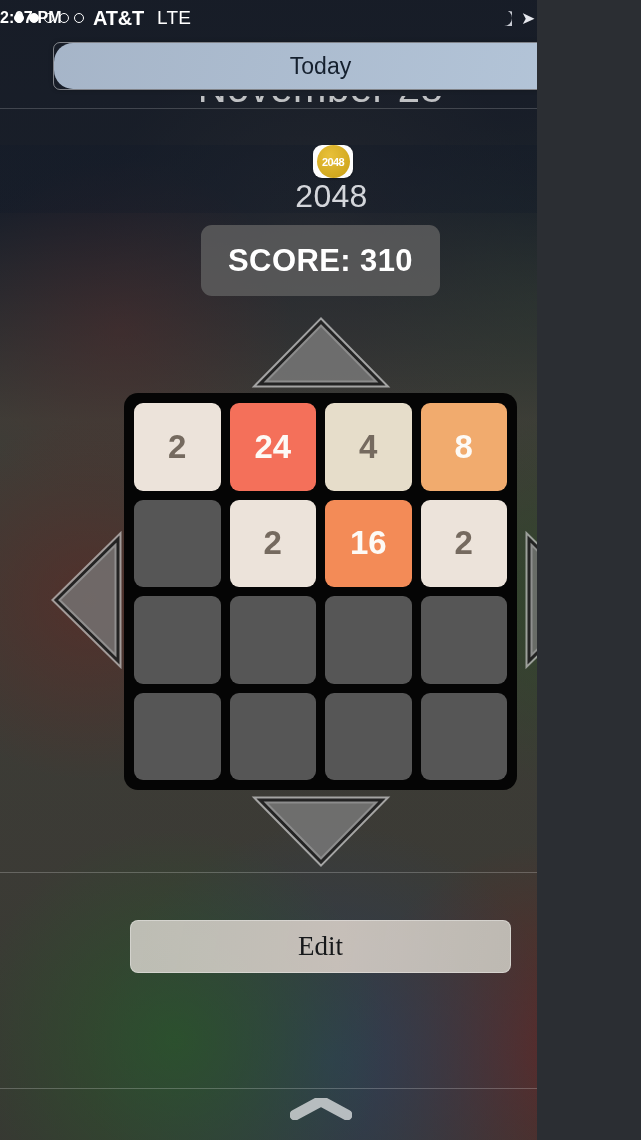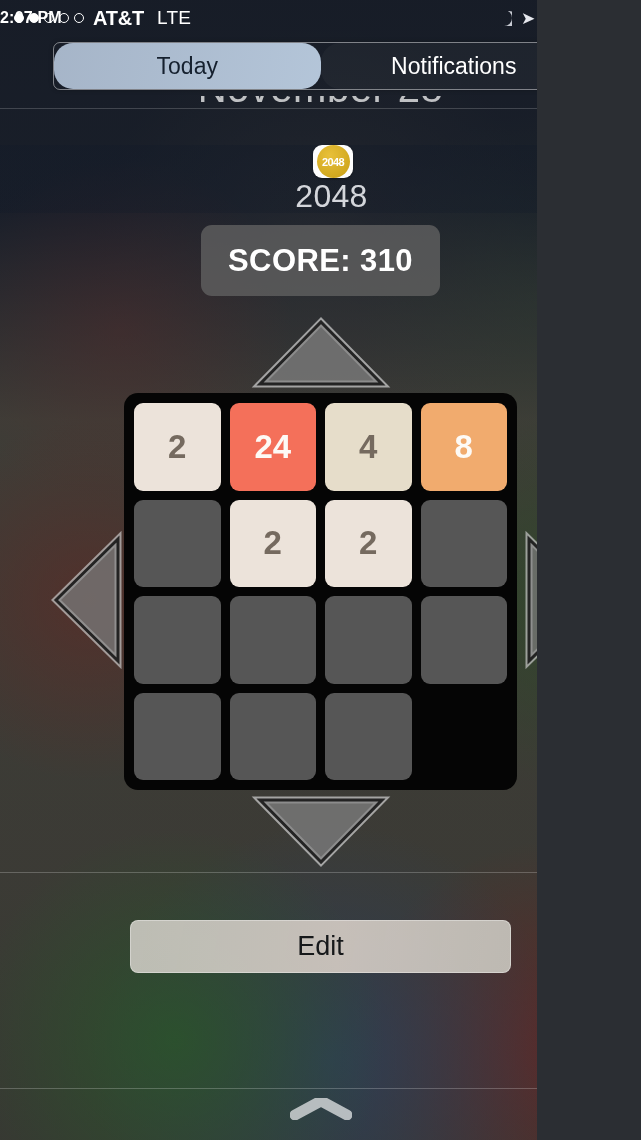--- a/index.html
+++ b/index.html
@@ -196,20 +196,21 @@
   }
   #edit-button {
     position:absolute; top:920px; left:130px;
     width:381px; height:53px;
     background:linear-gradient(100deg, rgba(208,206,198,0.88), rgba(214,205,198,0.90) 55%, rgba(206,204,196,0.88));
     border:1px solid rgba(255,255,255,0.35);
     border-radius:8px;
     display:flex; align-items:center; justify-content:center;
     color:#16181a; font-size:27px;
     z-index:25;
+    font-family:Liberation Serif, serif;
   }
   #sep-bottom {
     position:absolute; top:1088px; left:0; width:641px; height:1px;
     background:rgba(255,255,255,0.22); z-index:25;
   }
   #grabber {
     position:absolute; top:1098px; left:0; width:641px; height:42px;
     display:flex; align-items:flex-start; justify-content:center; z-index:25;
   }
   #grabber svg { display:block; }
@@ -239,21 +240,20 @@
       <span class="icon-moon"></span>
       <span class="icon-loc">➤</span>
       <span class="icon-bt">ᛏ</span>
       <span class="battery"><span class="fill" id="battery-fill" style="width: 100%;"></span></span>
       <span class="bolt">⚡</span>
     </div>
   </div>
 
   <div id="segmented">
     <div class="seg active">Today</div>
-    <div class="seg inactive">Notifications</div>
   </div>
 
   <div id="date-strip">
     <div id="date-text">November 28</div>
     <div id="date-rule"></div>
   </div>
 
   <div id="widget-header">
     <div id="app-icon">
       <div class="disc">
@@ -295,20 +295,21 @@
       </svg>
     </div>
 
     <div id="board">
         <div class="tile v2">2</div>
         <div class="tile v32">24</div>
         <div class="tile v4">4</div>
         <div class="tile v8">8</div>
         <div class="tile empty"></div>
         <div class="tile v2">2</div>
+        <div class="tile v16">16</div>
         <div class="tile v2">2</div>
         <div class="tile empty"></div>
         <div class="tile empty"></div>
         <div class="tile empty"></div>
         <div class="tile empty"></div>
         <div class="tile empty"></div>
         <div class="tile empty"></div>
         <div class="tile empty"></div>
         <div class="tile empty"></div>
       </div>

